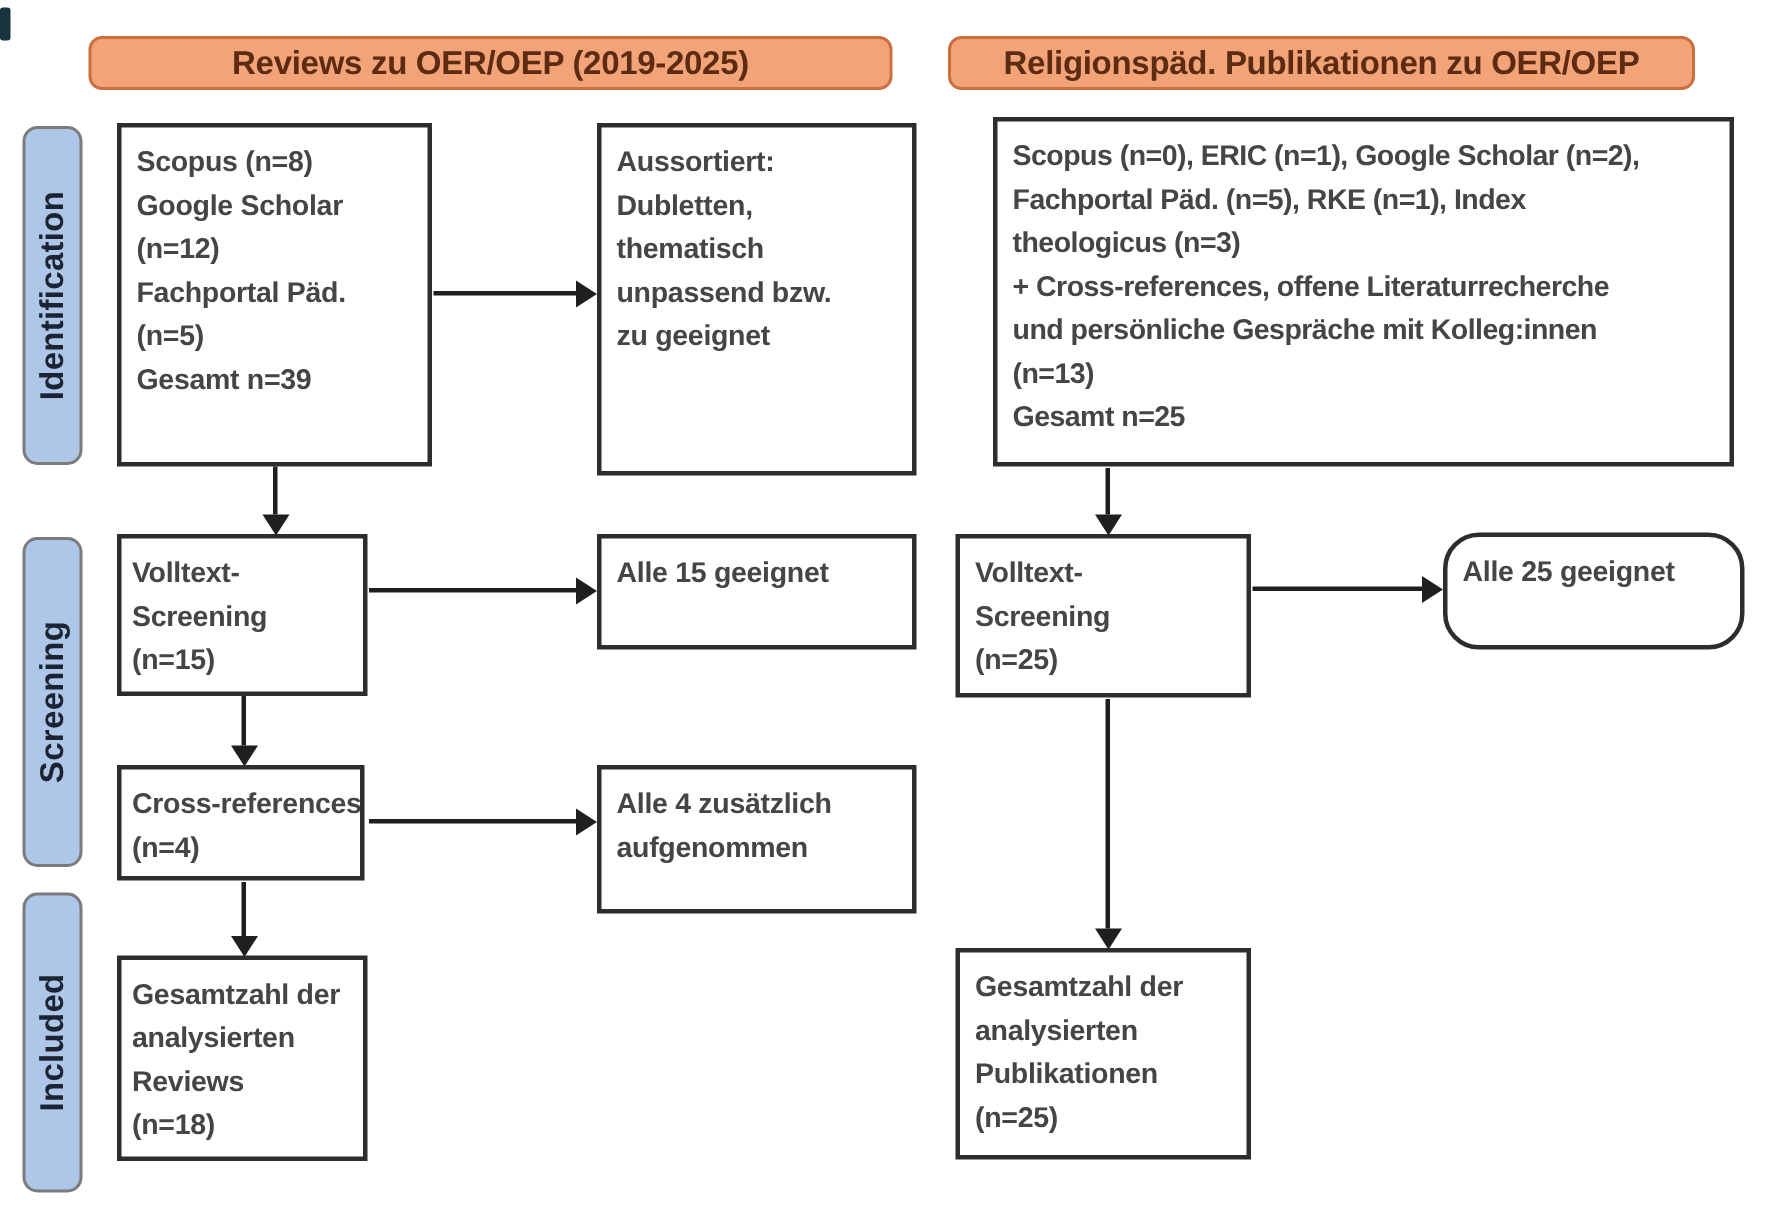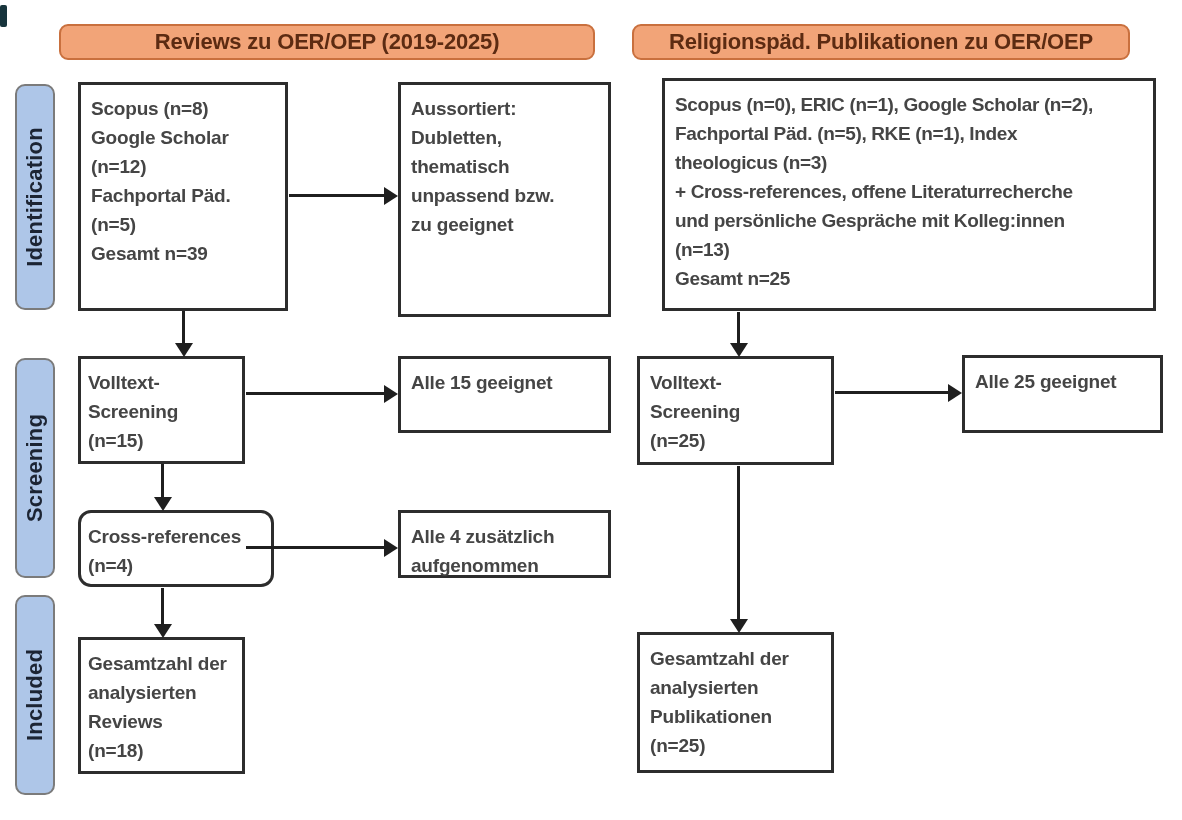--- a/index.html
+++ b/index.html
@@ -40,26 +40,26 @@
     box-sizing:border-box; color:var(--box-text);
     font-weight:700; font-size:19px; line-height:29px; letter-spacing:-0.2px;
     padding:9px 10px; white-space:nowrap;
   }
   .box.narrow{padding-left:7px; padding-right:4px;}
   .box.small-text{font-size:19px; letter-spacing:-0.35px;}
   .b-l1{left:78px;  top:82px;  width:210px; height:229px;}
   .b-l2{left:398px; top:82px;  width:213px; height:235px;}
   .b-l3{left:78px;  top:356px; width:167px; height:108px;}
   .b-l4{left:398px; top:356px; width:213px; height:77px;}
-  .b-l5{left:78px;  top:510px; width:196px; height:77px;border-radius:13px;}
-  .b-l6{left:398px; top:510px; width:213px; height:68px;}
+  .b-l5{left:78px;  top:510px; width:165px; height:77px;}
+  .b-l6{left:398px; top:510px; width:213px; height:99px;}
   .b-l7{left:78px;  top:637px; width:167px; height:137px;}
   .b-r1{left:637px; top:78px;  width:494px; height:233px;margin-left:25px;}
   .b-r2{left:637px; top:356px; width:197px; height:109px;}
-  .b-r3{left:962px; top:355px; width:201px; height:78px;}
+  .b-r3{left:962px; top:355px; width:201px; height:78px;border-radius:24px;}
   .b-r4{left:637px; top:632px; width:197px; height:141px;}
   .arrow-h{position:absolute; height:3px; background:var(--arrow);}
   .arrow-h::after{content:''; position:absolute; right:-14px; top:-7.5px;
     border-left:14px solid var(--arrow);
     border-top:9px solid transparent; border-bottom:9px solid transparent;}
   .arrow-v{position:absolute; width:3px; background:var(--arrow);}
   .arrow-v::after{content:''; position:absolute; bottom:-14px; left:-7.5px;
     border-top:14px solid var(--arrow);
     border-left:9px solid transparent; border-right:9px solid transparent;}
   .a1{left:289px; top:194px; width:95px;}

